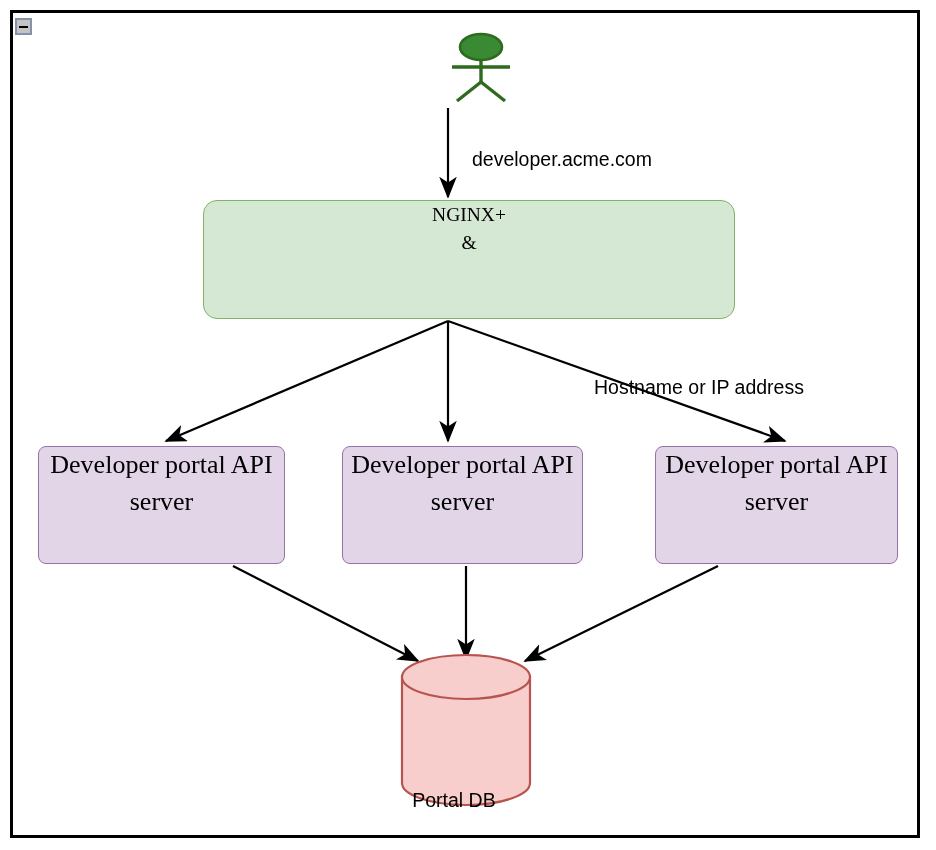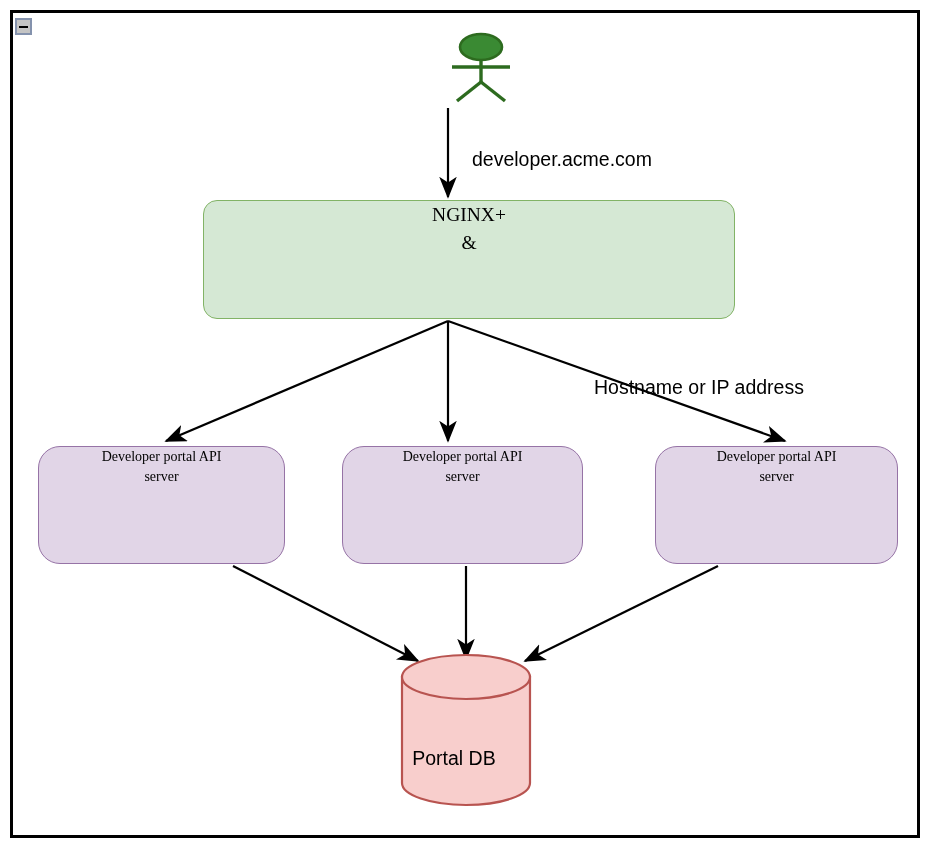--- a/index.html
+++ b/index.html
@@ -77,22 +77,22 @@
   }
   .node-green {
     background: #d5e8d4;
     border: 1.6px solid #82b366;
     border-radius: 14px;
     font-size: 19.5px;
   }
   .node-purple {
     background: #e1d5e7;
     border: 1.6px solid #9673a6;
-    border-radius: 22px;
-    font-size: 14px;
+    border-radius: 8px;
+    font-size: 26px;
   }
   .node-line { display: block; }
 
   
   .edge-label {
     position: absolute;
     font-size: 19.5px;
     color: #000000;
     white-space: nowrap;
   }
@@ -169,19 +169,19 @@
     </div>
   </div>
 
   <div class="node node-purple" style="left:655px; top:446px; width:243px; height:118px;">
     <div>
       <span class="node-line">Developer portal API</span>
       <span class="node-line">server</span>
     </div>
   </div>
 
-  <div class="db-label" style="left:402px; top:747px; width:104px;">Portal DB</div>
+  <div class="db-label" style="left:402px; top:789px; width:104px;">Portal DB</div>
 
   <div class="edge-label" style="left:472px; top:148px;">developer.acme.com</div>
 
   <div class="edge-label" style="left:594px; top:338px;margin-top:38px;">Hostname or IP address</div>
 
 </div>
 
 </body></html>

